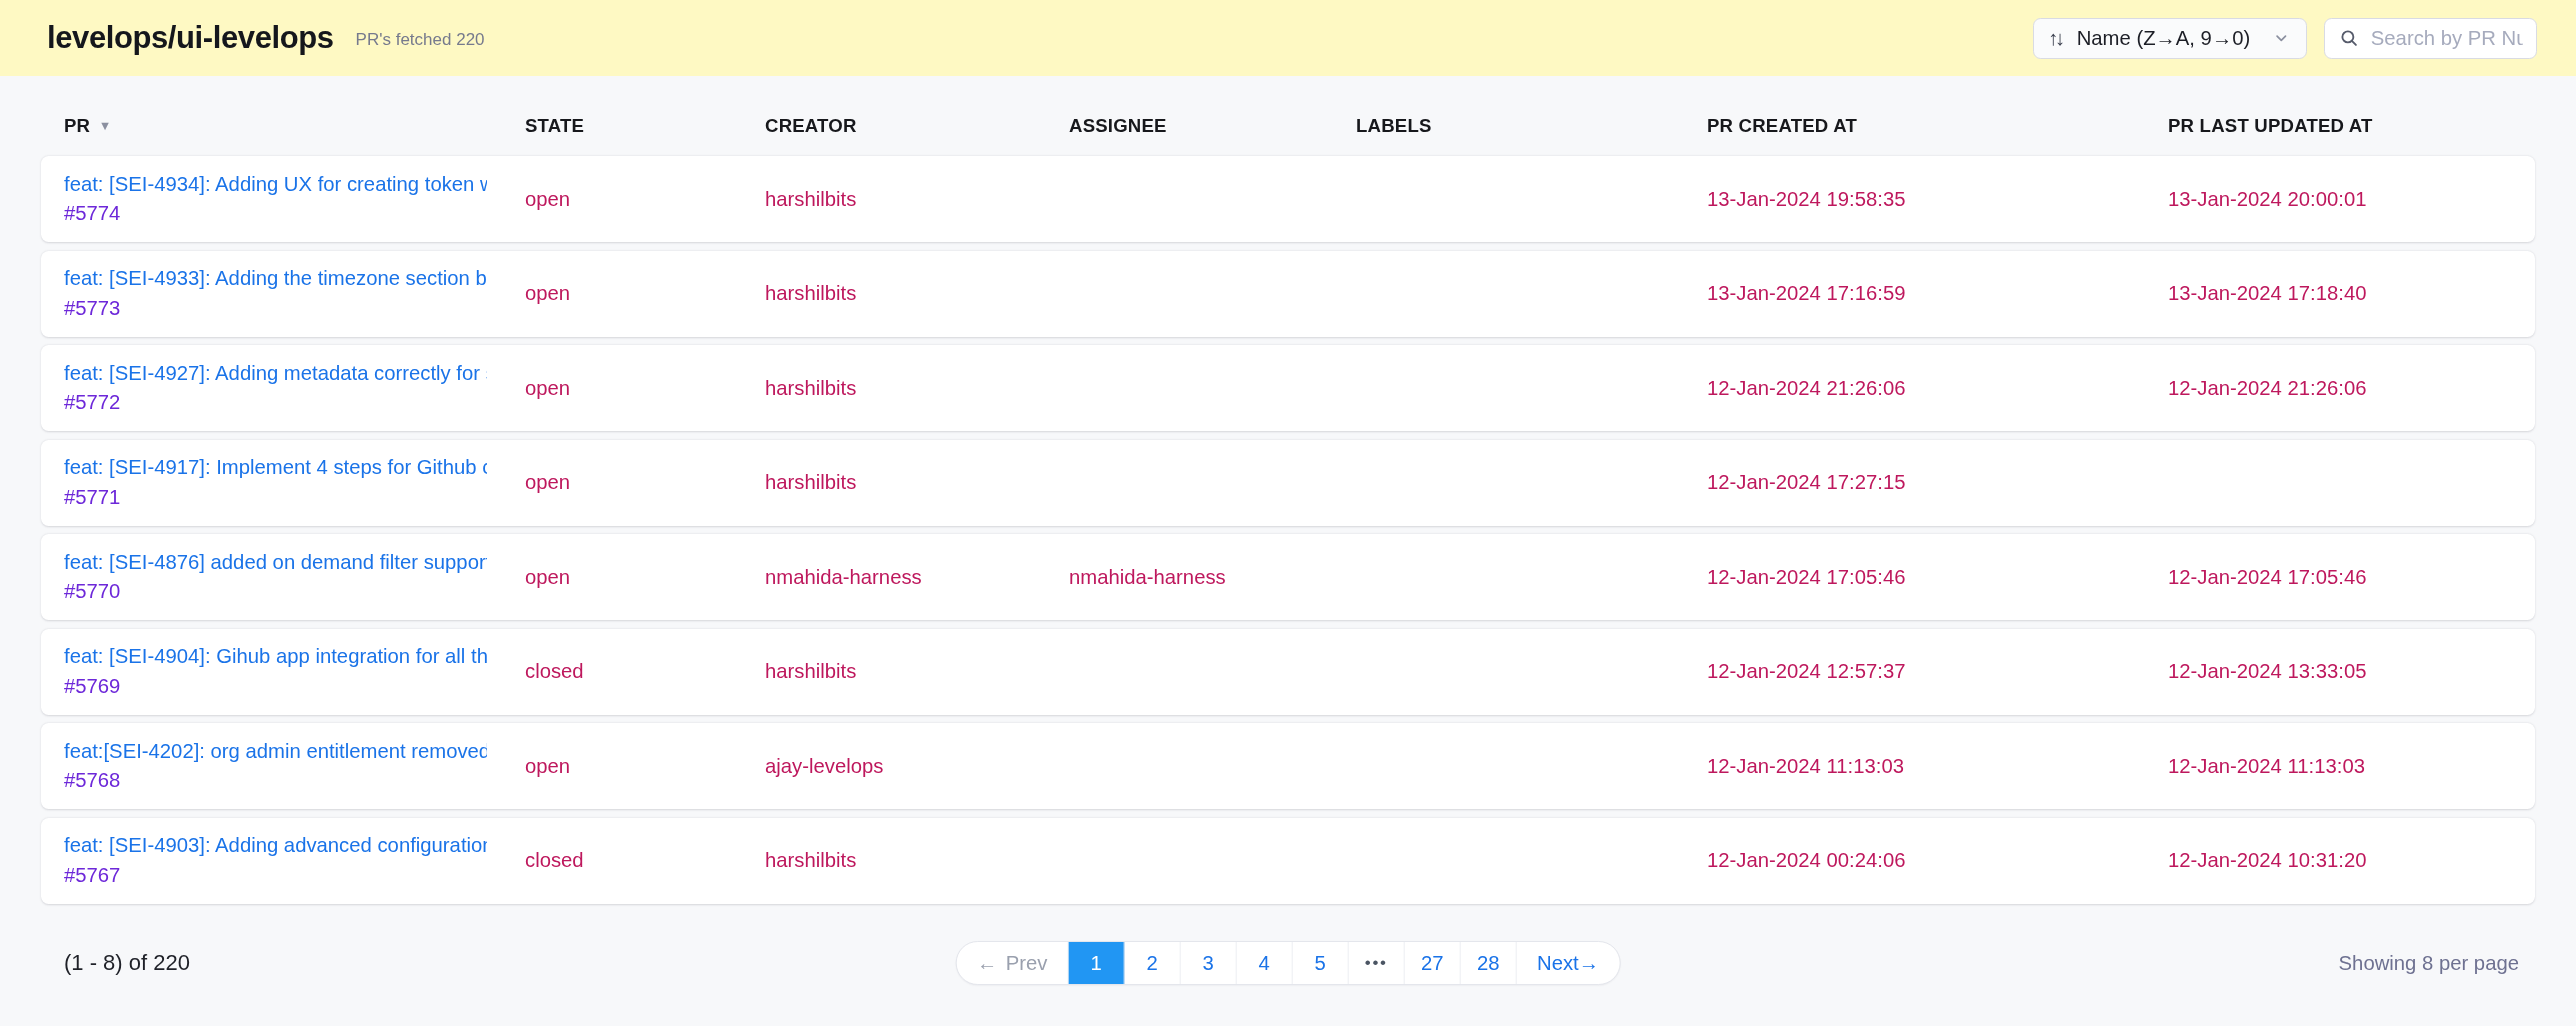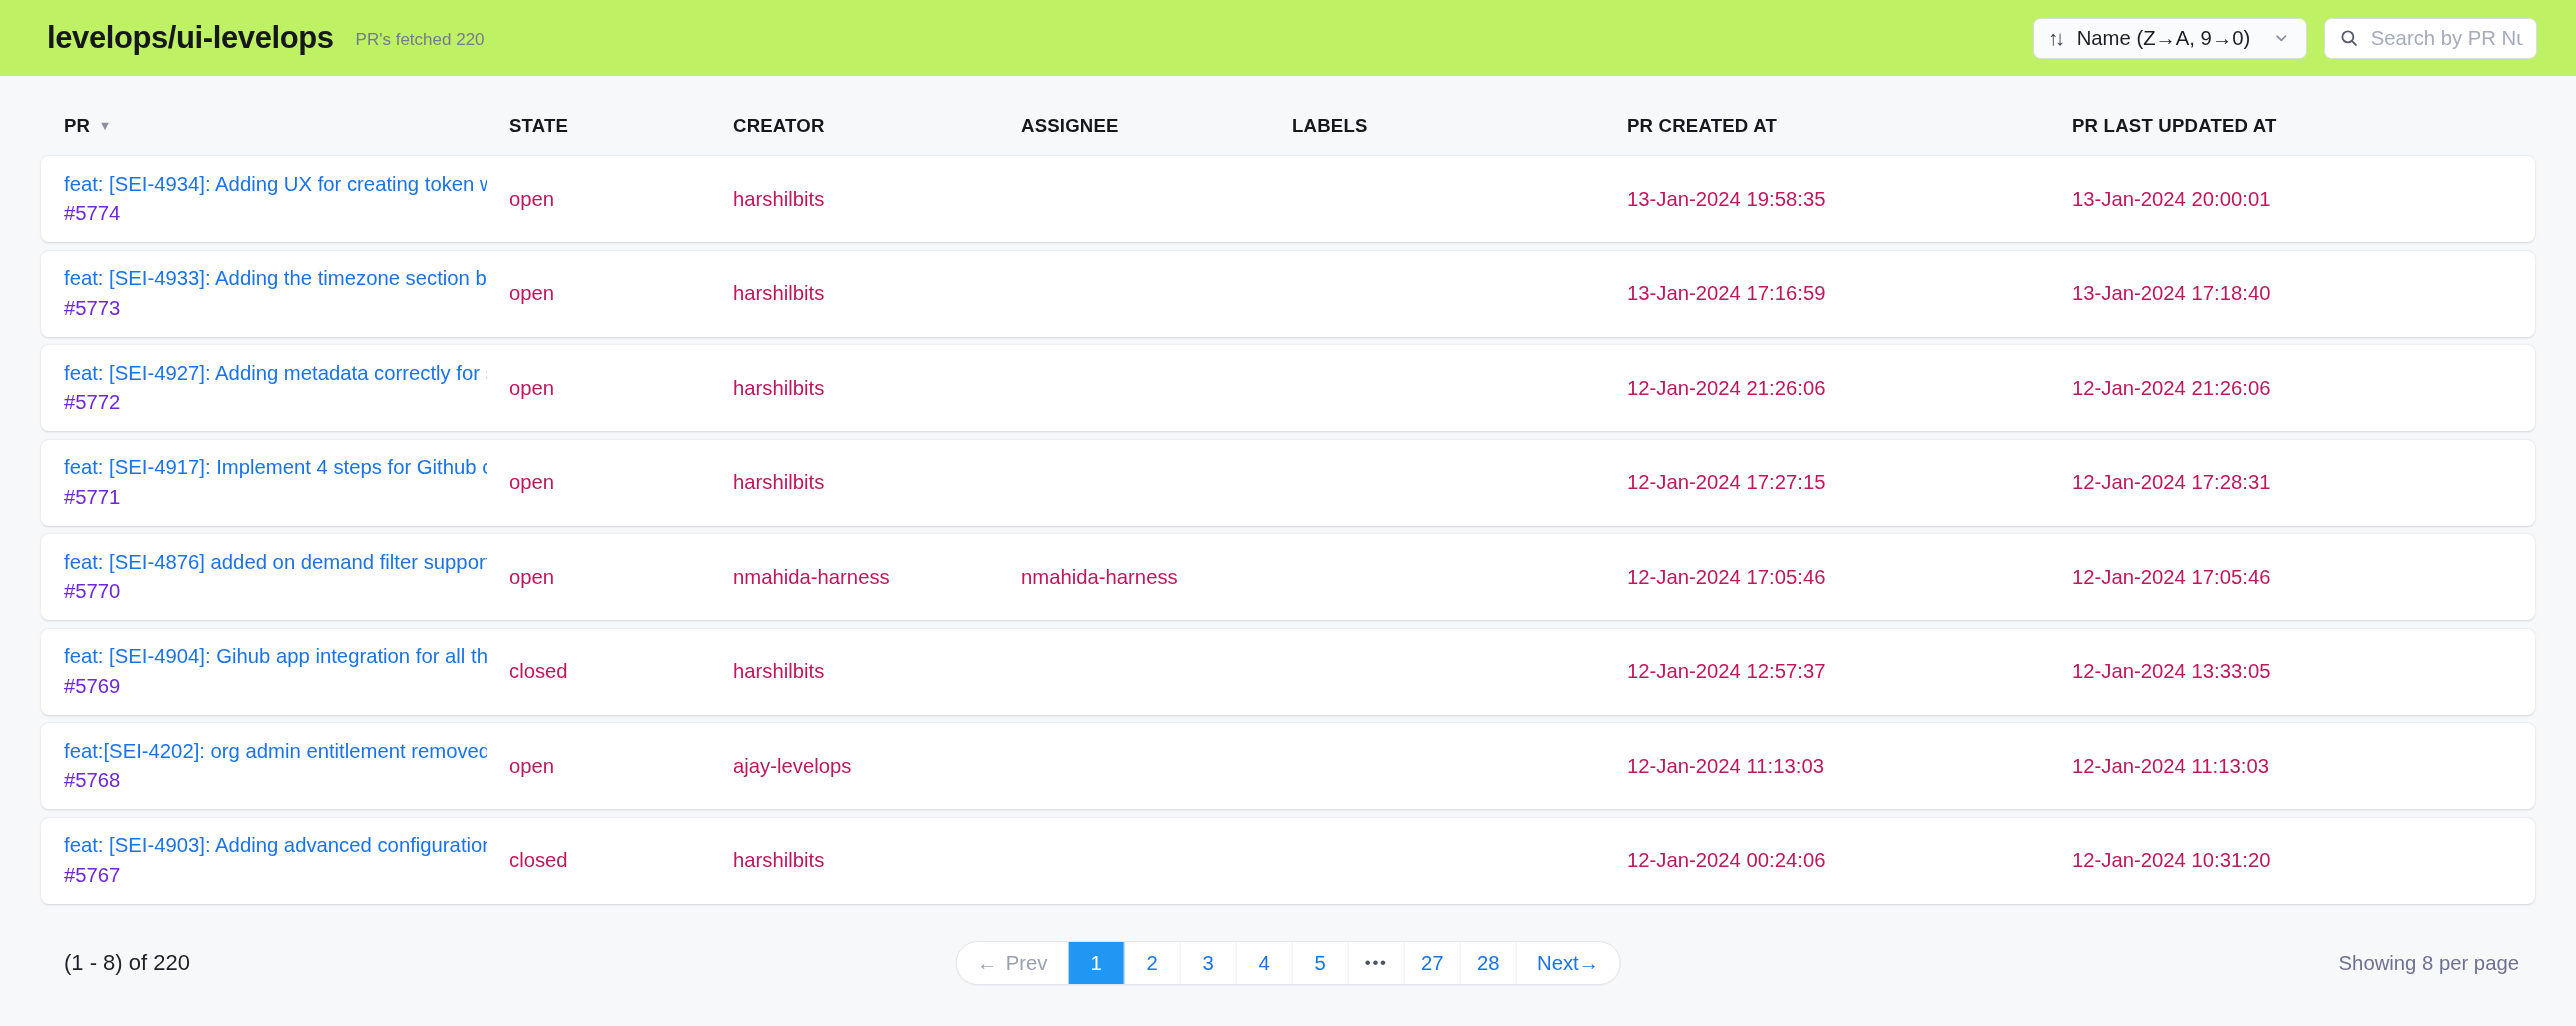--- a/index.html
+++ b/index.html
@@ -5,21 +5,21 @@
   * { margin:0; padding:0; box-sizing:border-box; }
   html,body { width:2576px; height:1026px; overflow:hidden; }
   body {
     background:#f7f8fa;
     font-family:"Liberation Sans", sans-serif;
     color:#1d1f27;
   }
 
   
   .topbar {
-    height:76px; background:#bef264;
+    height:76px; background:#fef9c3;
     display:flex; align-items:center;
     padding:0 39px 0 47px;
   }
   .page-title { font-size:31px; font-weight:700; color:#15171c; letter-spacing:-0.4px; }
   .page-subtitle { font-size:17px; color:#767a8d; margin-left:22px; margin-top:3.4px; }
   .topbar-spacer { flex:1; }
 
   .sort-select {
     display:flex; align-items:center; gap:13.5px;
     border:1.7px solid #d9dbe3; background:#fafbfc;
@@ -40,20 +40,21 @@
     font-size:20.3px; color:#1c1e26; width:100%;
     font-family:"Liberation Sans", sans-serif;
   }
   .search-box input::placeholder { color:#a6abbd; }
 
   
   .content { padding:0 41px; }
   .grid-cols {
     display:grid;
     grid-template-columns:445px 224px 288px 271px 335px 445px 1fr;
+    gap:16px;
   }
   .table-head {
     margin-top:24px; height:51px; align-items:center;
     padding-left:23px; 
   }
   .th {
     font-size:18.6px; font-weight:700; color:#17181c;
     letter-spacing:0.2px; display:flex; align-items:center; gap:8.5px;
   }
   .sort-triangle { font-size:12.7px; color:#8b90a0; cursor:pointer; }
@@ -190,21 +191,20 @@
   <div class="grid-cols pr-row">
     <div class="pr-cell">
       <a class="pr-title">feat: [SEI-4917]: Implement 4 steps for Github cloud a...</a>
       <span class="pr-number">#5771</span>
     </div>
     <div class="cell">open</div>
     <div class="cell">harshilbits</div>
     <div class="cell"></div>
     <div class="cell"></div>
     <div class="cell">12-Jan-2024 17:27:15</div>
-    <div class="cell">12-Jan-2024 17:28:31</div>
   </div>
 
   <div class="grid-cols pr-row">
     <div class="pr-cell">
       <a class="pr-title">feat: [SEI-4876] added on demand filter support for ex...</a>
       <span class="pr-number">#5770</span>
     </div>
     <div class="cell">open</div>
     <div class="cell">nmahida-harness</div>
     <div class="cell">nmahida-harness</div>

